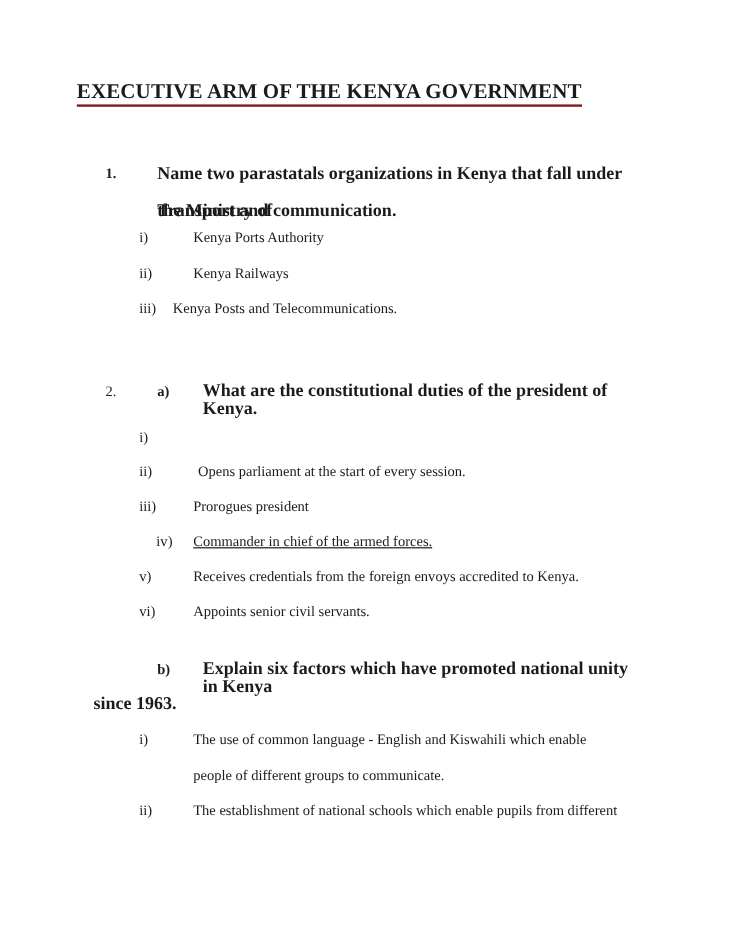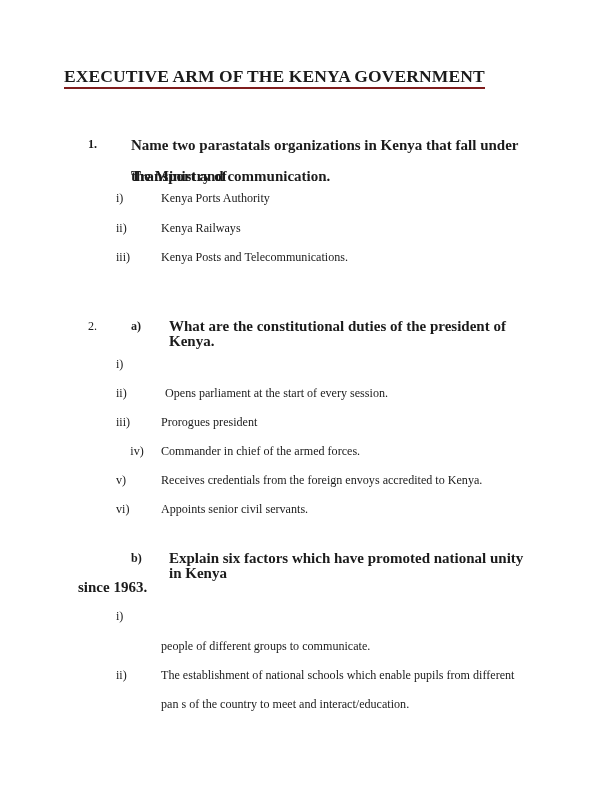--- a/index.html
+++ b/index.html
@@ -93,51 +93,51 @@
 
   <div class="qtext" style="left:131px; top:161px;">Transport and communication.</div>
 
   <div class="rn" style="left:116px; top:191px;">i)</div>
   <div class="atext" style="left:161px; top:191px; line-height:15px;">Kenya Ports Authority</div>
 
   <div class="rn" style="left:116px; top:221px;">ii)</div>
   <div class="atext" style="left:161px; top:221px; line-height:15px;">Kenya Railways</div>
 
   <div class="rn" style="left:116px; top:250px;">iii)</div>
-  <div class="atext" style="left:161px; top:250px; line-height:15px;">Kenya Posts and Telecommunications.</div>
+  <div class="atext" style="left:144px; top:250px; line-height:15px;">Kenya Posts and Telecommunications.</div>
 
   <div class="num" style="left:88px; top:319px;">2.</div>
 
   <div class="letter" style="left:131px; top:319px;">a)</div>
 
   <div class="qtext" style="left:169px; top:319px; line-height:15px; width:360px;">What are the constitutional duties of the president of Kenya.</div>
 
   <div class="rn" style="left:116px; top:357px;">i)</div>
 
   <div class="rn" style="left:116px; top:386px;">ii)</div>
   <div class="atext indent-space" style="left:161px; top:386px; line-height:15px; width:380px;"> Opens parliament at the start of every session.</div>
 
   <div class="rn" style="left:116px; top:415px;">iii)</div>
   <div class="atext" style="left:161px; top:415px; line-height:15px; width:380px;">Prorogues president</div>
 
   <div class="rn" style="left:116px; top:444px;text-align:center;">iv)</div>
-  <div class="atext" style="left:161px; top:444px; line-height:15px; width:380px;">Commander in chief of the armed forces.</div>
+  <div class="atext" style="left:161px; top:444px; line-height:15px; width:380px;text-decoration:underline;">Commander in chief of the armed forces.</div>
 
   <div class="rn" style="left:116px; top:473px;">v)</div>
   <div class="atext" style="left:161px; top:473px; line-height:15px; width:380px;">Receives credentials from the foreign envoys accredited to Kenya.</div>
 
   <div class="rn" style="left:116px; top:502px;">vi)</div>
   <div class="atext" style="left:161px; top:502px; line-height:15px; width:380px;">Appoints senior civil servants.</div>
 
   <div class="letter" style="left:131px; top:551px;">b)</div>
 
   <div class="qtext" style="left:169px; top:551px; line-height:15px; width:370px;">Explain six factors which have promoted national unity in Kenya</div>
 
   <div class="qtext" style="left:78px; top:580px; line-height:15px; width:370px;">since 1963.</div>
 
   <div class="rn" style="left:116px; top:609px;">i)</div>
+  <div class="atext" style="left:161px; top:609px; line-height:15px; width:380px;">The use of common language - English and Kiswahili which enable</div>
   <div class="atext" style="left:161px; top:639px; line-height:15px; width:380px;">people of different groups to communicate.</div>
 
   <div class="rn" style="left:116px; top:668px;">ii)</div>
   <div class="atext" style="left:161px; top:668px; line-height:15px; width:380px;">The establishment of national schools which enable pupils from different</div>
-  <div class="atext" style="left:161px; top:697px; line-height:15px; width:380px;">pan s of the country to meet and interact/education.</div>
 
 </div>
 
 </body></html>

